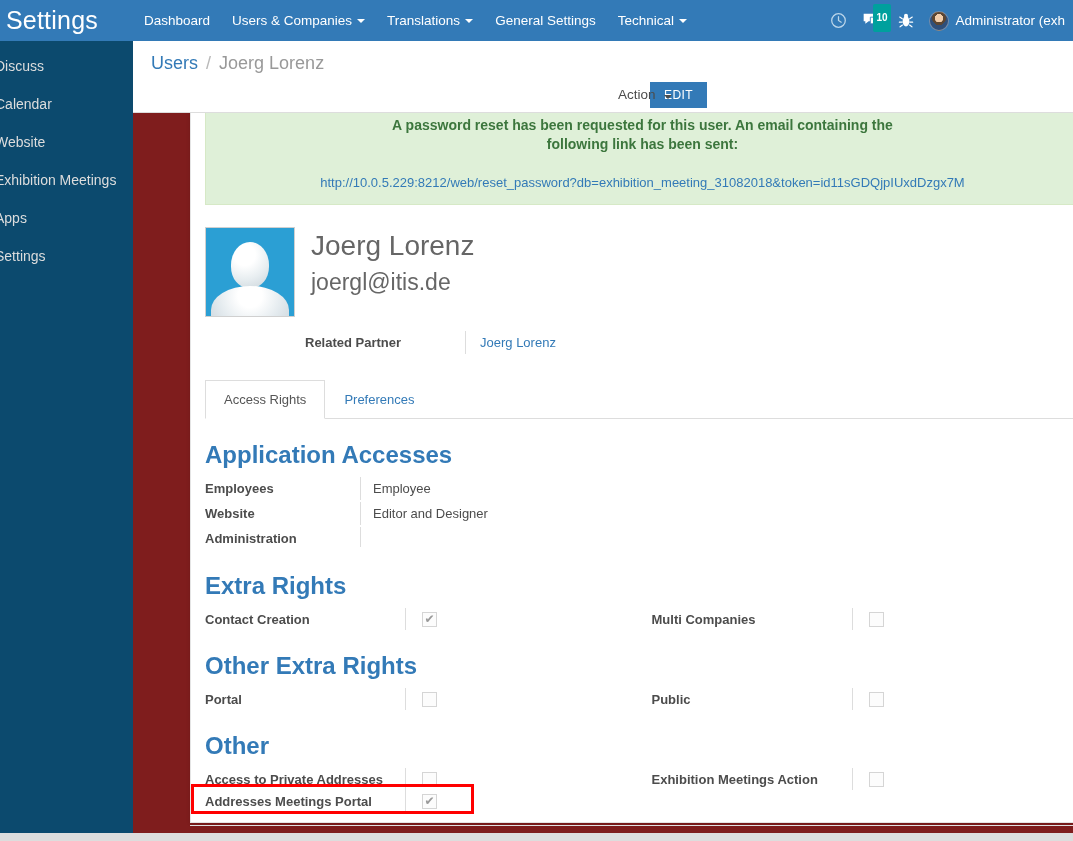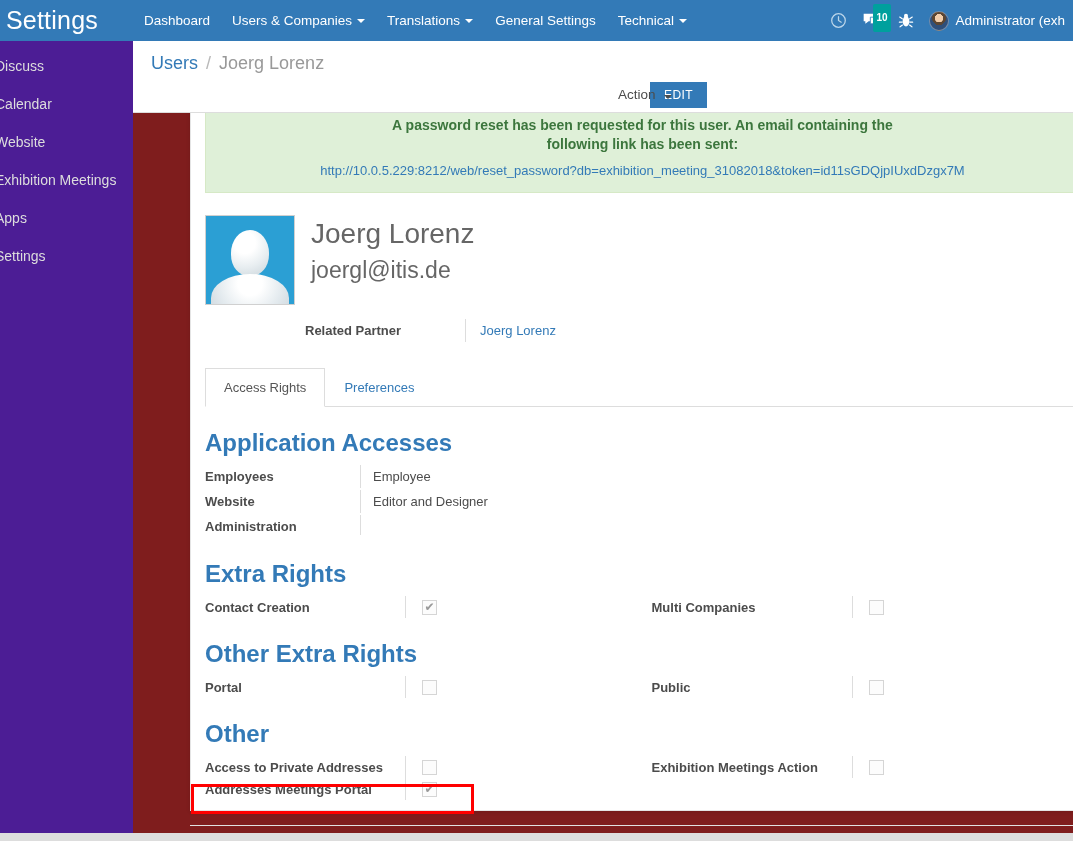--- a/index.html
+++ b/index.html
@@ -68,21 +68,21 @@
     width: 20px; height: 20px; border-radius: 50%;
     margin-right: 6px; flex: 0 0 auto;
     background: radial-gradient(circle at 50% 34%, #f2cdaa 0 28%, #5b4633 29% 46%, #2f4f7a 47% 100%);
     border: 1px solid rgba(255,255,255,.35);
   }
 
   
   #sidebar {
     position: absolute; left: 0; top: 41px;
     width: 133px; height: 800px;
-    background: #4c1d95;
+    background: #0c4a6e;
     z-index: 30;
     padding-top: 6px;
   }
   .side-item {
     height: 38px; display: flex; align-items: center;
     color: #dddddd; font-size: 14px;
     padding-left: 0px; margin-left: -5px;
     cursor: pointer; white-space: nowrap;
   }
 
@@ -157,21 +157,21 @@
     background: #dff0d8; color: #3c763d;
     border: 1px solid #d6e9c6;
     padding: 10px 30px 12px 12px;
     text-align: center;
     font-size: 14px; font-weight: bold;
     line-height: 19px;
     margin-bottom: 16px;
   }
   #alert .alert-url {
     display: block; color: #337ab7; font-weight: normal;
-    font-size: 13px; margin-top: 7px; word-break: break-all;
+    font-size: 13px; margin-top: 19px; word-break: break-all;
     cursor: pointer;
   }
 
   
   #title-block { display: flex; padding: 6px 0 0 0; }
   #profile-image {
     width: 90px; height: 90px; flex: 0 0 auto;
     background: #2b9fd4;
     border: 1px solid #d0d0d0;
     position: relative; overflow: hidden;

